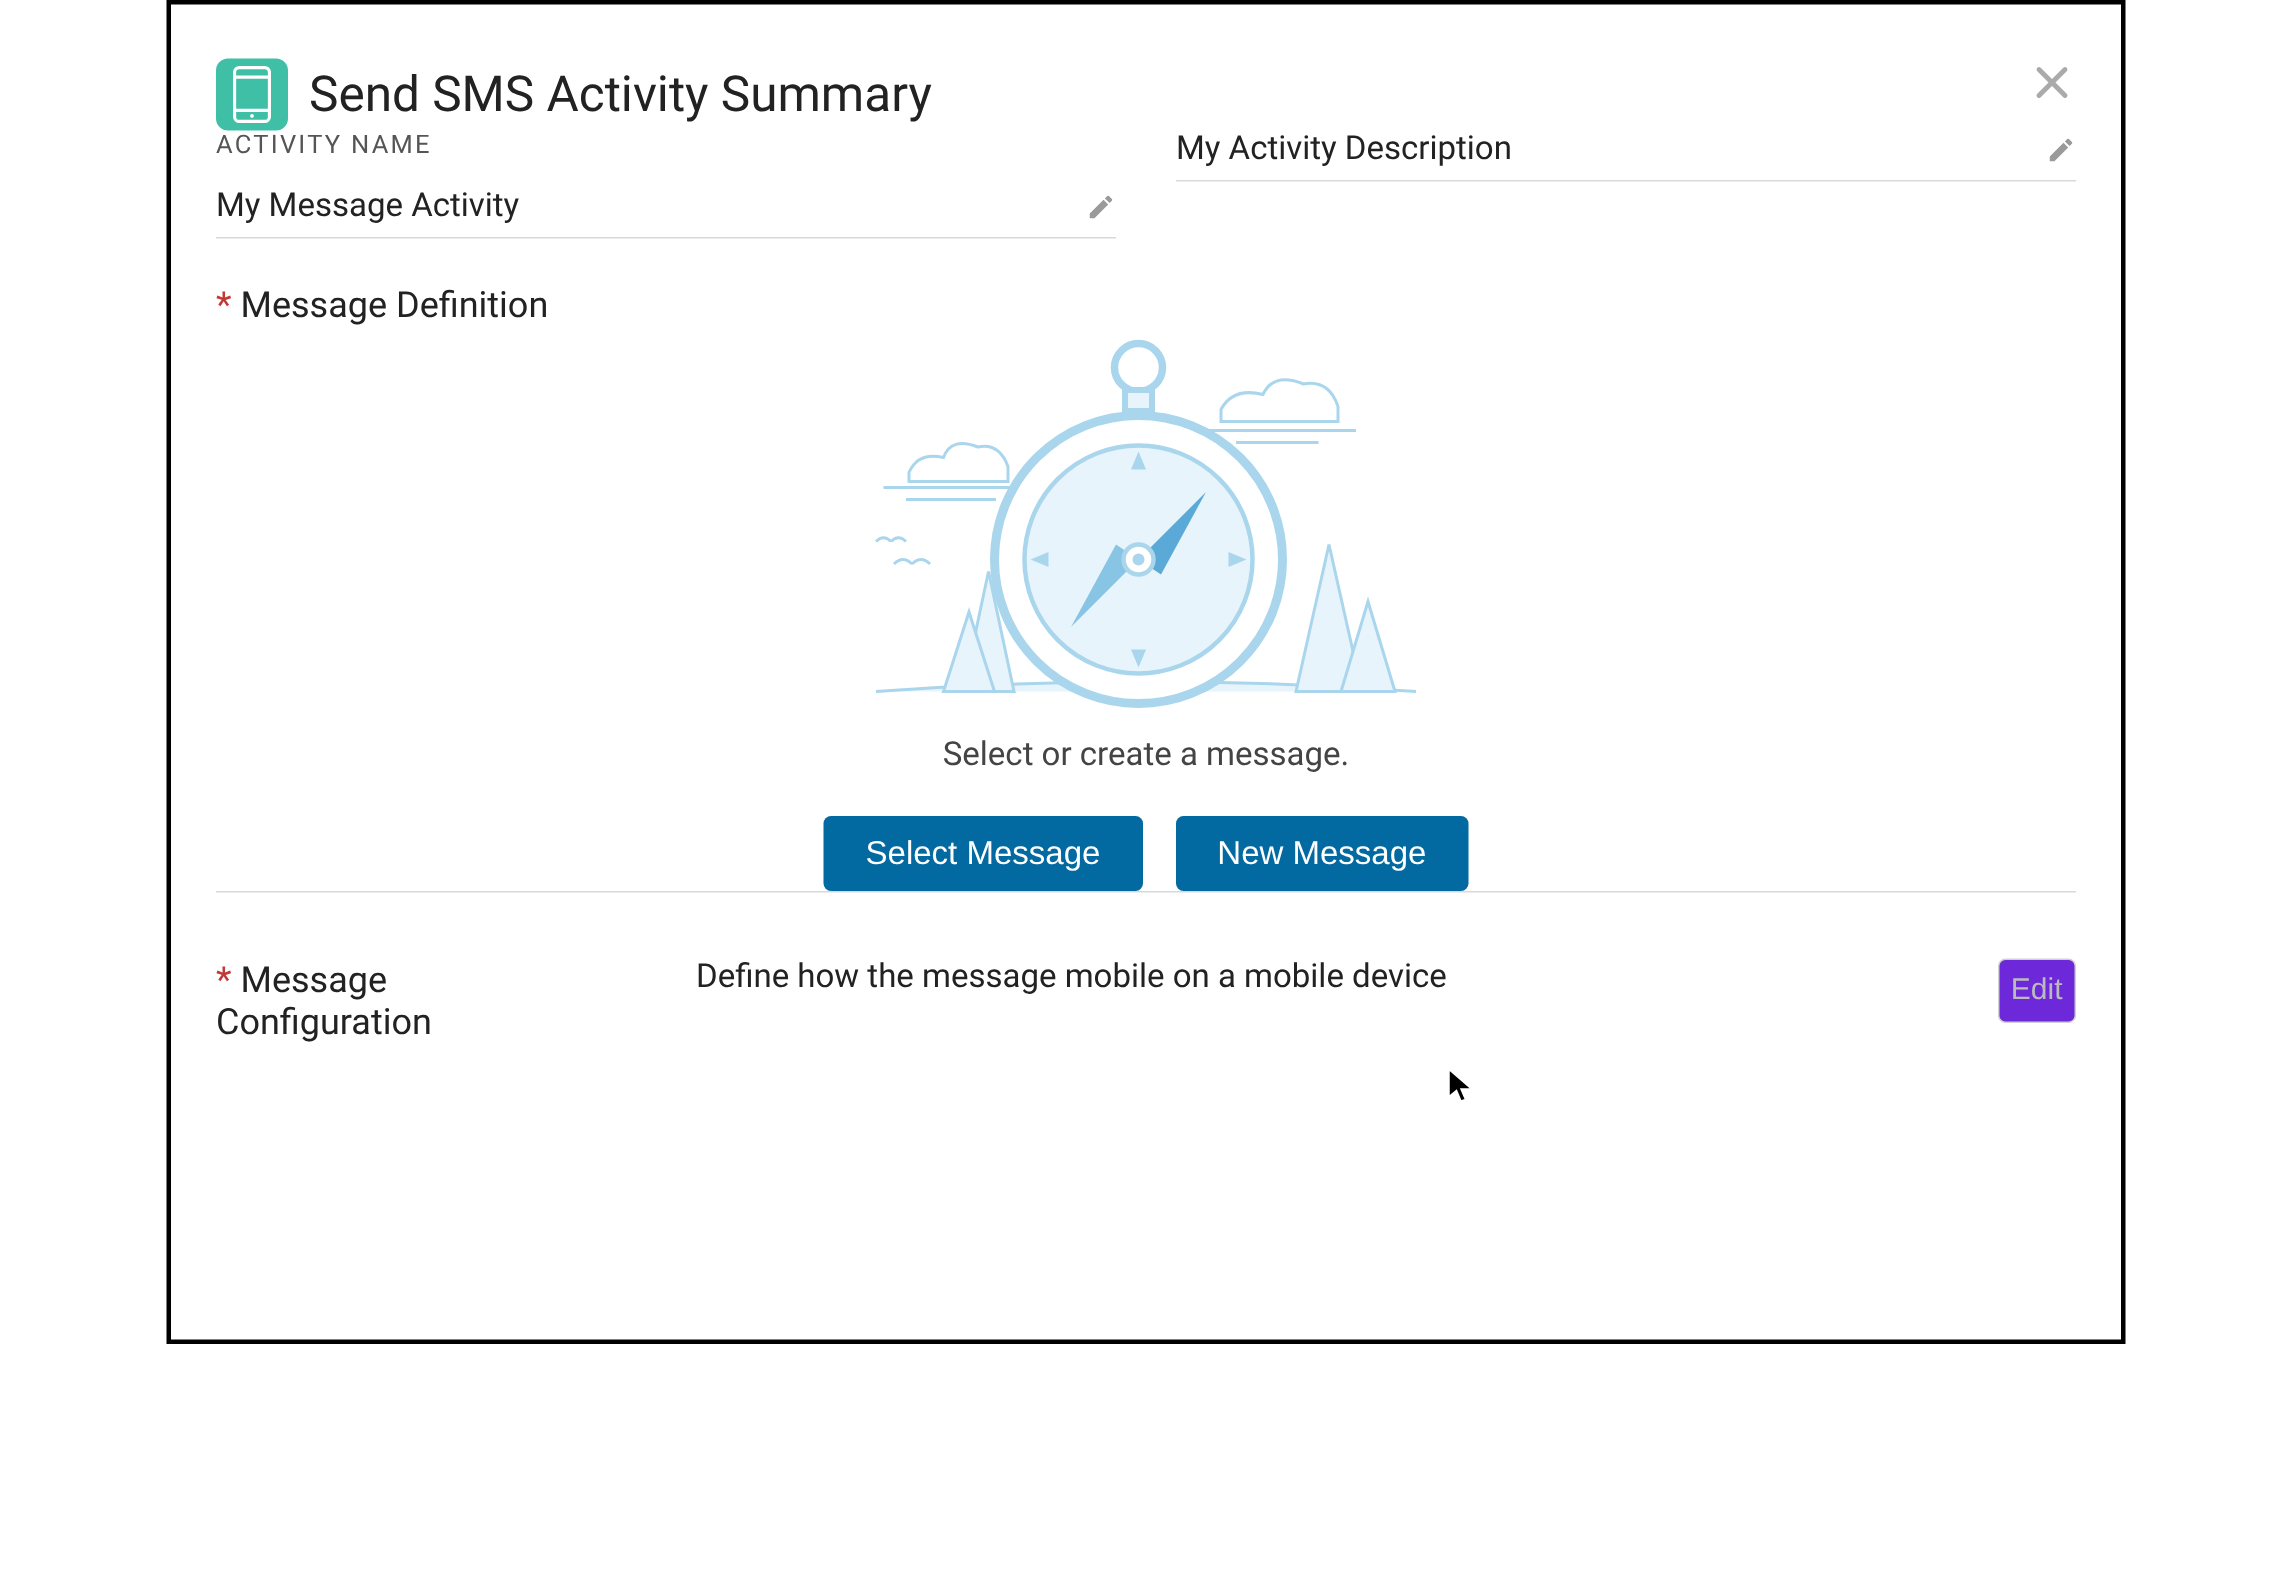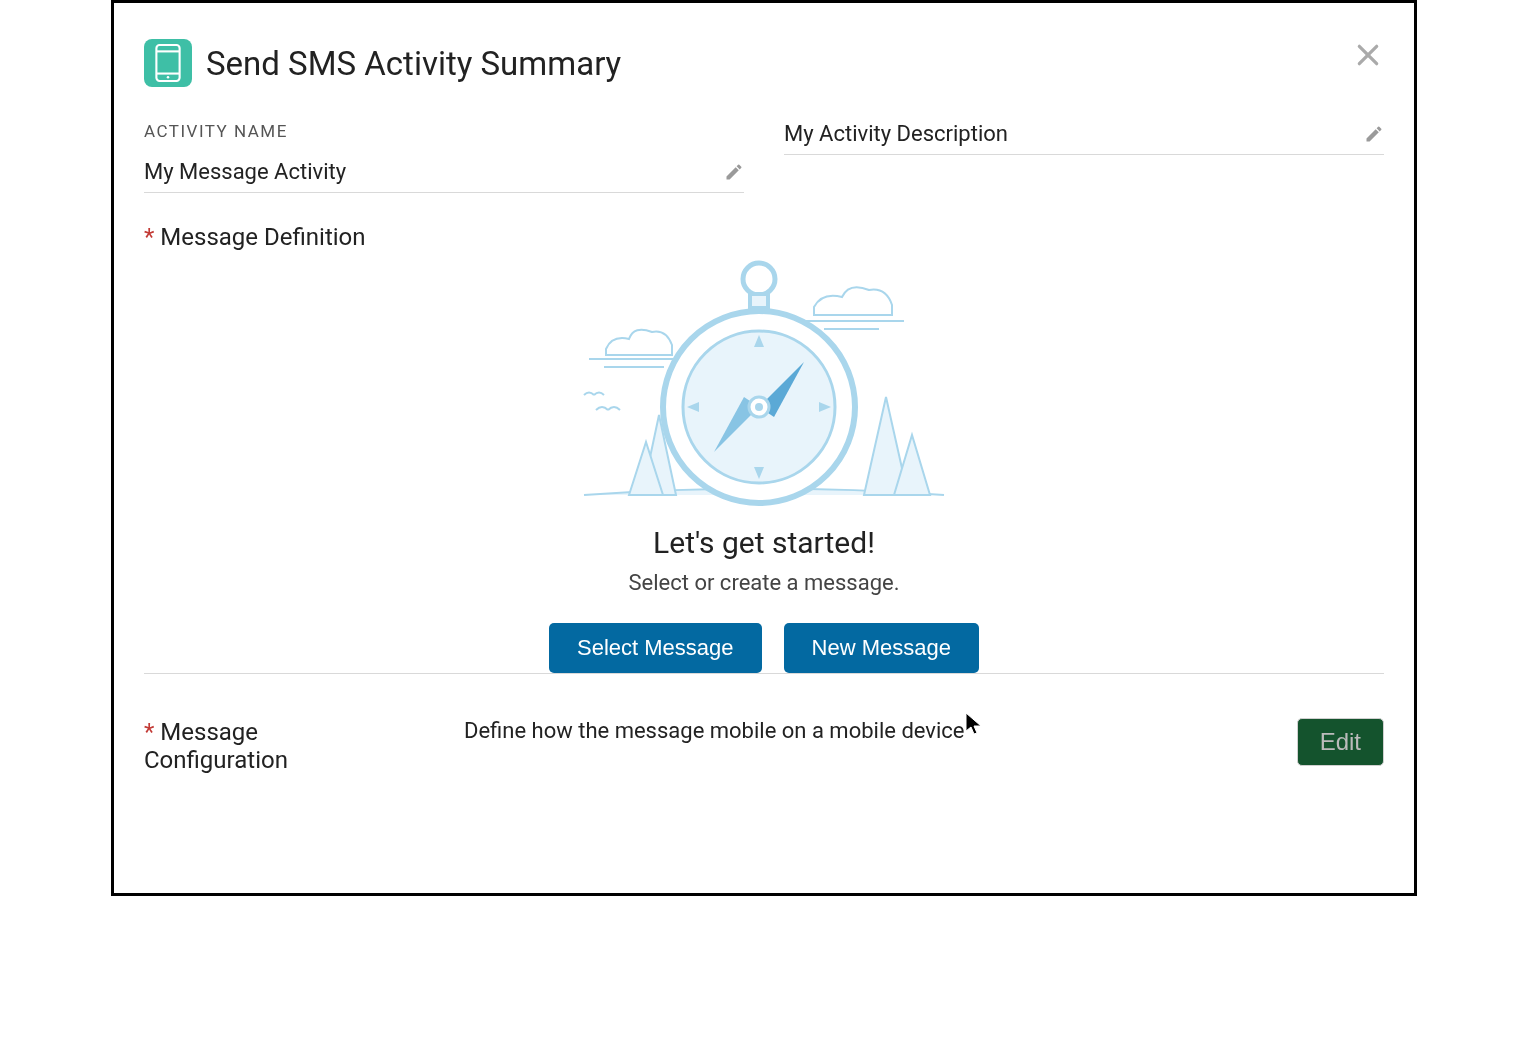--- a/index.html
+++ b/index.html
@@ -18,21 +18,20 @@
     margin: 0 auto;
     position: relative;
     background: #fff;
     padding: 36px 30px 0 30px;
     overflow: hidden;
   }
   .header {
     display: flex;
     align-items: center;
     gap: 14px;
-    margin-bottom: 34px;
   }
   .header-icon {
     width: 48px;
     height: 48px;
     background: #3ebfa6;
     border-radius: 8px;
     display: flex;
     align-items: center;
     justify-content: center;
     flex-shrink: 0;
@@ -151,24 +150,24 @@
     color: #222;
     max-width: 220px;
   }
   .config-desc {
     font-size: 22px;
     color: #222;
     padding-top: 0px;
   }
   .edit-btn {
     border: 1px solid #d0d0d0;
-    background: #14532d;
+    background: #6d28d9;
     color: #bbb;
-    font-size: 24px;
-    padding: 9px 22px;
+    font-size: 20px;
+    padding: 9px 8px;
     border-radius: 5px;
     cursor: pointer;
   }
   .cursor {
     position: absolute;
     left: 850px;
     top: 708px;
     pointer-events: none;
   }
 </style>
@@ -259,21 +258,20 @@
         <path d="M123 160 L135 155 L135 165 Z" fill="#a9d6ec"></path>
         <path d="M267 160 L255 155 L255 165 Z" fill="#a9d6ec"></path>
 
         <path d="M150 205 L195 160 L180 150 Z" fill="#88c4e4"></path>
         <path d="M240 115 L195 160 L210 170 Z" fill="#5ba9d6"></path>
         <circle cx="195" cy="160" r="10" fill="#fff" stroke="#a9d6ec" stroke-width="3"></circle>
         <circle cx="195" cy="160" r="4" fill="#a9d6ec"></circle>
       </svg>
     </div>
 
-    <h2 class="started-heading">Let's get started!</h2>
     <p class="started-sub">Select or create a message.</p>
 
     <div class="btn-row">
       <button class="btn">Select Message</button>
       <button class="btn">New Message</button>
     </div>
   </div>
 
   <div class="config-section">
     <div class="config-left">

